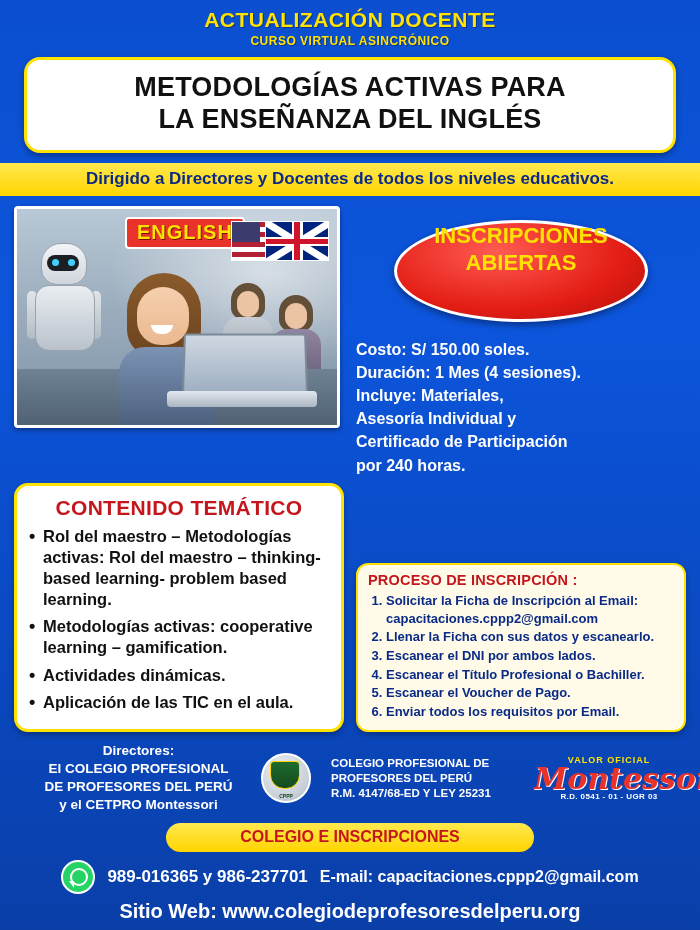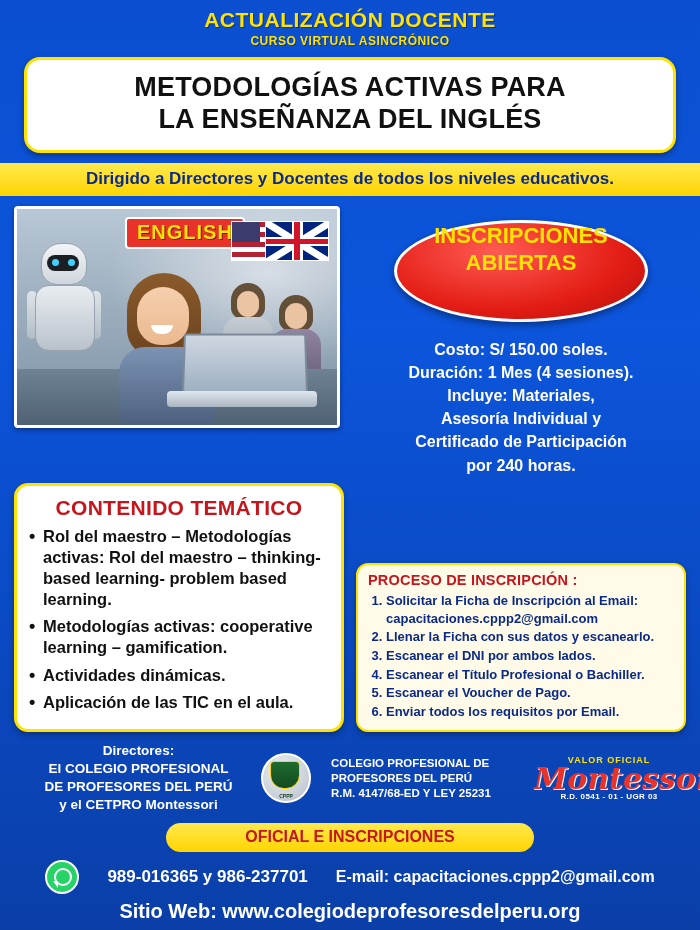--- a/index.html
+++ b/index.html
@@ -219,21 +219,20 @@
     display: flex;
     flex-direction: column;
     justify-content: flex-start;
     font-weight: bold;
     font-size: 22px;
     line-height: 1.22;
     box-shadow: 0 3px 7px rgba(0,0,0,0.4);
   }
   .costo {
     margin-top: 16px;
-    text-align: center;
     color: #ffffff;
     font-weight: bold;
     font-size: 16px;
     line-height: 1.45;
   }
   
   .lower {
     display: flex;
     padding: 6px 14px 0 14px;
     box-sizing: border-box;
@@ -389,21 +388,21 @@
   .footer {
     margin-top: 8px;
     padding: 0 16px;
     box-sizing: border-box;
     text-align: center;
   }
   .footer-row1 {
     display: flex;
     align-items: center;
     justify-content: center;
-    gap: 28px;
+    gap: 12px;
   }
   .wa {
     width: 30px; height: 30px; border-radius: 50%;
     background: #25d366;
     position: relative; flex: none;
     border: 2px solid #ffffff;
   }
   .wa:before {
     content: "";
     position: absolute; left: 7px; top: 6px; width: 14px; height: 14px;
@@ -549,21 +548,21 @@
         <div>R.M. 4147/68-ED Y LEY 25231</div>
       </div>
     </div>
     <div class="montessori">
       <div class="valor">VALOR OFICIAL</div>
       <div class="word">Montessori</div>
       <div class="rd">R.D. 0541 - 01 - UGR 03</div>
     </div>
   </div>
 
-  <div class="informes">OFICIAL E INSCRIPCIONES</div>
+  <div class="informes">COLEGIO E INSCRIPCIONES</div>
 
   <div class="footer">
     <div class="footer-row1">
       <div class="wa"></div>
       <div class="phones">989-016365  y 986-237701</div>
       <div class="email">E-mail: capacitaciones.cppp2@gmail.com</div>
     </div>
     <div class="web">Sitio Web:  www.colegiodeprofesoresdelperu.org</div>
   </div>
 

